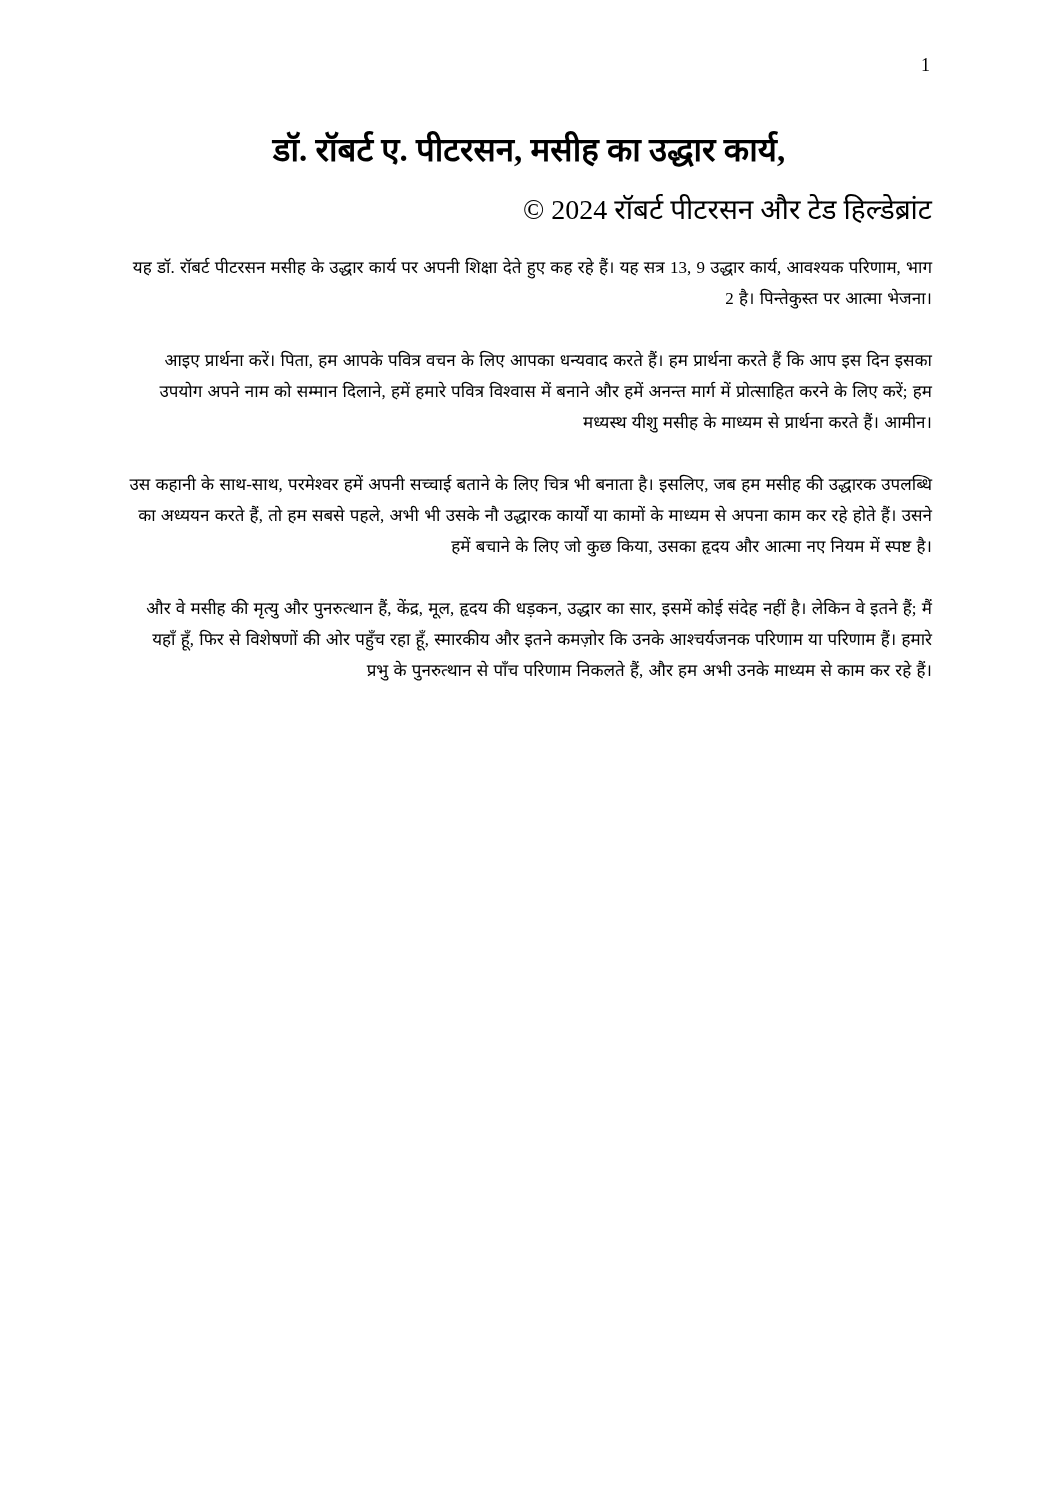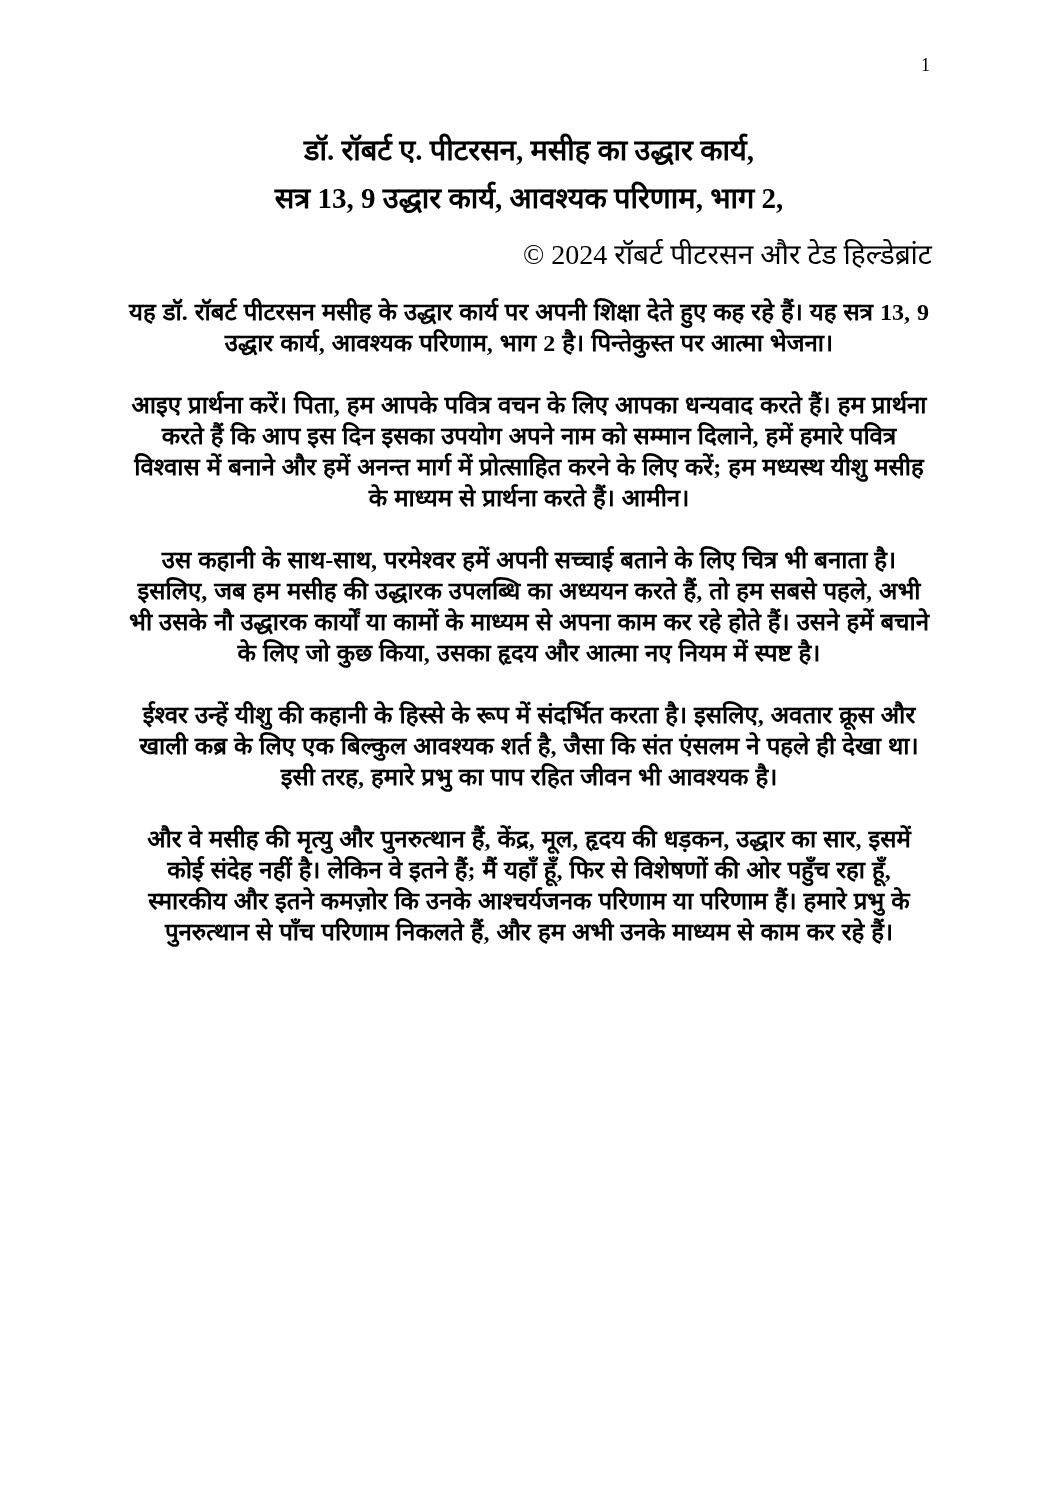--- a/index.html
+++ b/index.html
@@ -28,65 +28,63 @@
     font-family: "Liberation Serif", "DejaVu Serif", serif;
   }
   .content {
     padding: 0 126px;
     box-sizing: border-box;
   }
   .doc-title {
     margin-top: 126px;
     text-align: center;
     font-weight: 700;
-    font-size: 29px;
+    font-size: 33px;
     line-height: 48px;
     letter-spacing: 0px;
   }
   .doc-title .title-line {
     display: block;
   }
   .copyright-line {
     text-align: right;
     font-size: 28px;
     line-height: 28px;
     margin-top: 5px;
     font-weight: 400;
   }
   .body-text {
     margin-top: 28px;
   }
   .body-text p.paragraph {
-    font-size: 24px;
+    font-size: 17px;
     line-height: 31px;
     margin: 0 0 31px 0;
-    text-align: center;
-    font-weight: 700;
+    text-align: right;
+    font-weight: 400;
     word-spacing: 1px;
   }
 </style>
 </head>
 <body>
 
 <div class="page">
 
   <div class="page-number">1</div>
 
   <div class="content">
 
     <h1 class="doc-title">
       <span class="title-line">डॉ. रॉबर्ट ए. पीटरसन, मसीह का उद्धार कार्य,</span>
-      <span class="title-line">सत्र 13, 9 उद्धार कार्य, आवश्यक परिणाम, भाग 2,</span>
     </h1>
 
     <div class="copyright-line">© 2024 रॉबर्ट पीटरसन और टेड हिल्डेब्रांट</div>
 
     <div class="body-text">
       <p class="paragraph">यह डॉ. रॉबर्ट पीटरसन मसीह के उद्धार कार्य पर अपनी शिक्षा देते हुए कह रहे हैं। यह सत्र 13, 9 उद्धार कार्य, आवश्यक परिणाम, भाग 2 है। पिन्तेकुस्त पर आत्मा भेजना।</p>
       <p class="paragraph">आइए प्रार्थना करें। पिता, हम आपके पवित्र वचन के लिए आपका धन्यवाद करते हैं। हम प्रार्थना करते हैं कि आप इस दिन इसका उपयोग अपने नाम को सम्मान दिलाने, हमें हमारे पवित्र विश्वास में बनाने और हमें अनन्त मार्ग में प्रोत्साहित करने के लिए करें; हम मध्यस्थ यीशु मसीह के माध्यम से प्रार्थना करते हैं। आमीन।</p>
       <p class="paragraph">उस कहानी के साथ-साथ, परमेश्वर हमें अपनी सच्चाई बताने के लिए चित्र भी बनाता है। इसलिए, जब हम मसीह की उद्धारक उपलब्धि का अध्ययन करते हैं, तो हम सबसे पहले, अभी भी उसके नौ उद्धारक कार्यों या कामों के माध्यम से अपना काम कर रहे होते हैं। उसने हमें बचाने के लिए जो कुछ किया, उसका हृदय और आत्मा नए नियम में स्पष्ट है।</p>
-      <p class="paragraph">ईश्वर उन्हें यीशु की कहानी के हिस्से के रूप में संदर्भित करता है। इसलिए, अवतार क्रूस और खाली कब्र के लिए एक बिल्कुल आवश्यक शर्त है, जैसा कि संत एंसलम ने पहले ही देखा था। इसी तरह, हमारे प्रभु का पाप रहित जीवन भी आवश्यक है।</p>
       <p class="paragraph">और वे मसीह की मृत्यु और पुनरुत्थान हैं, केंद्र, मूल, हृदय की धड़कन, उद्धार का सार, इसमें कोई संदेह नहीं है। लेकिन वे इतने हैं; मैं यहाँ हूँ, फिर से विशेषणों की ओर पहुँच रहा हूँ, स्मारकीय और इतने कमज़ोर कि उनके आश्चर्यजनक परिणाम या परिणाम हैं। हमारे प्रभु के पुनरुत्थान से पाँच परिणाम निकलते हैं, और हम अभी उनके माध्यम से काम कर रहे हैं।</p>
     </div>
 
   </div>
 
 </div>
 
 </body></html>

